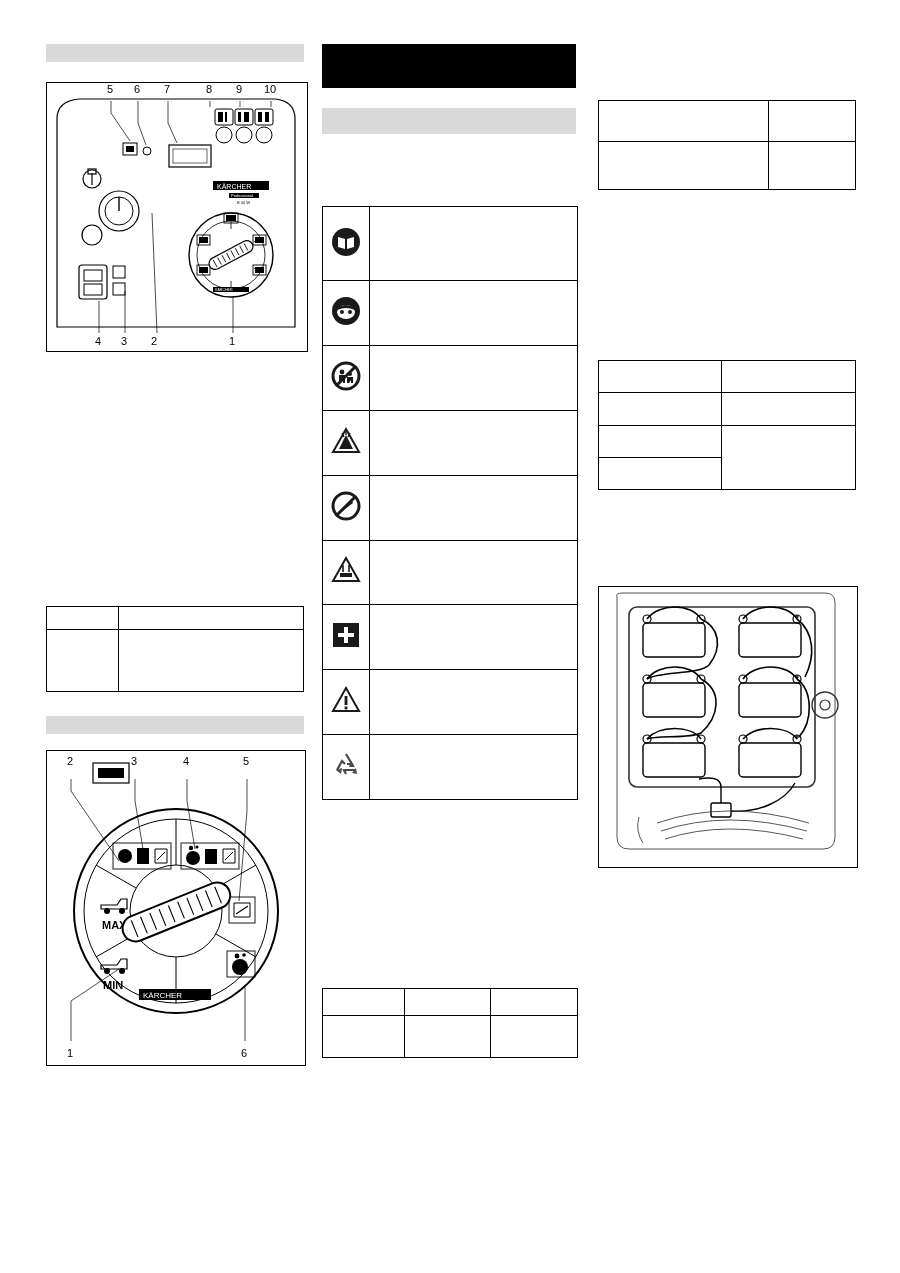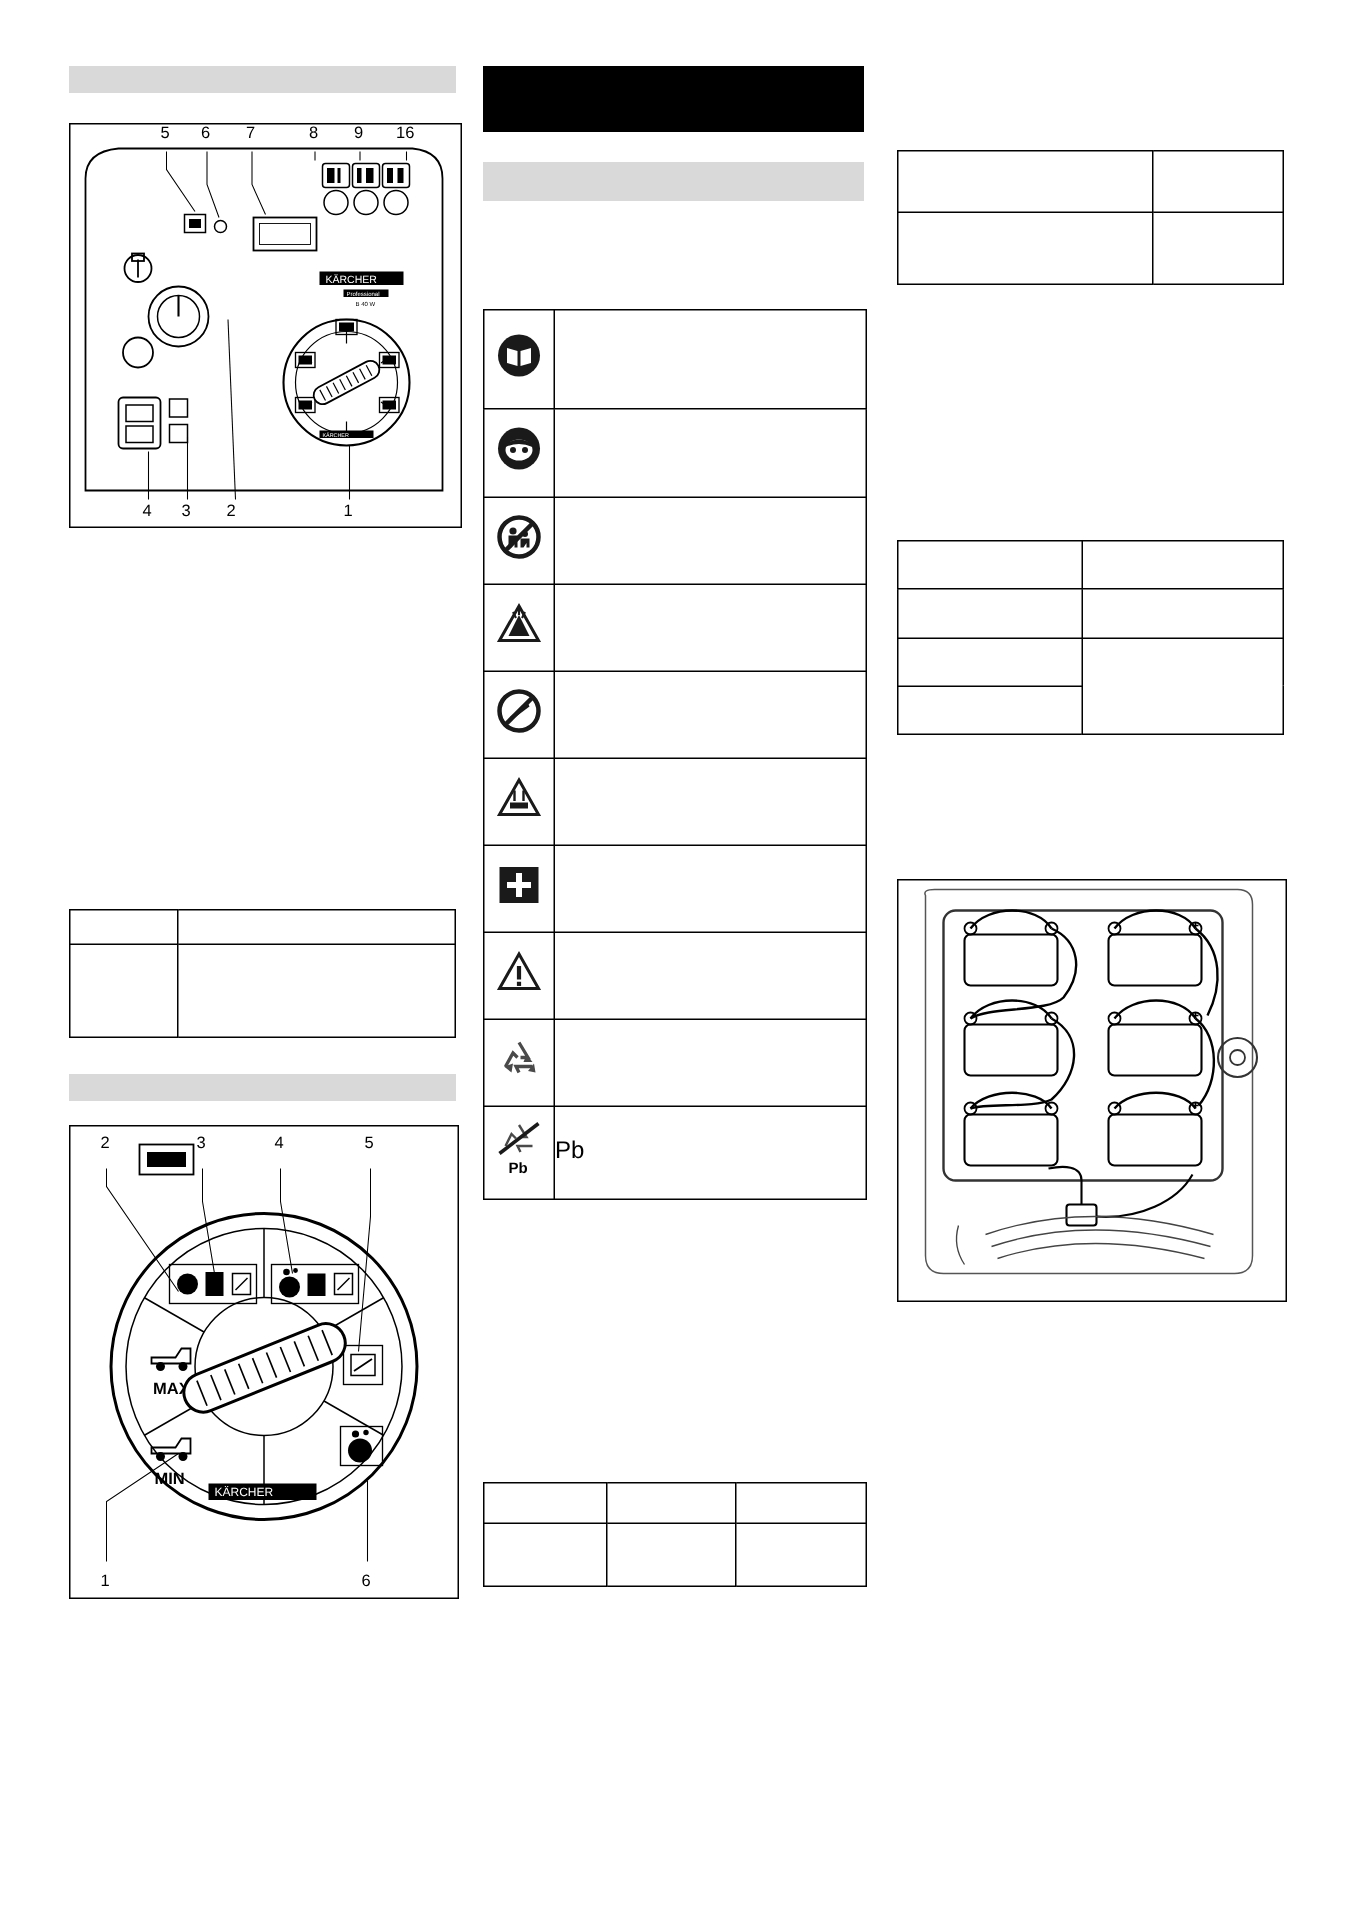--- a/index.html
+++ b/index.html
@@ -229,21 +229,21 @@
         <path d="M105 130 L110 250"></path>
         <path d="M186 214 L186 250"></path>
       </g>
     </svg>
 
     <span class="lbl" style="left:60px;  top:0px;">5</span>
     <span class="lbl" style="left:87px;  top:0px;">6</span>
     <span class="lbl" style="left:117px; top:0px;">7</span>
     <span class="lbl" style="left:159px; top:0px;">8</span>
     <span class="lbl" style="left:189px; top:0px;">9</span>
-    <span class="lbl" style="left:217px; top:0px;">16</span>
+    <span class="lbl" style="left:217px; top:0px;">10</span>
 
     <span class="lbl" style="left:48px;  top:252px;">4</span>
     <span class="lbl" style="left:74px;  top:252px;">3</span>
     <span class="lbl" style="left:104px; top:252px;">2</span>
     <span class="lbl" style="left:182px; top:252px;">1</span>
   </div>
 
   <div class="abs" id="left-table-1">
     <table class="tbl">
       <tbody>
@@ -496,36 +496,20 @@
                 <path d="M20 12 L24 17 L18 17 Z"></path>
                 <path d="M10 24 L5 20 L11 18 Z"></path>
                 <path d="M21 23 L25 18 L26 24 Z"></path>
               </g>
             </svg>
           </span>
         </td>
         <td></td>
       </tr>
 
-      <tr>
-        <td class="iconcell" style="height:58px">
-          <span class="sym" style="height:38px; width:32px;">
-            <svg width="32" height="38" viewBox="0 0 32 38">
-              <g fill="none" stroke="#4a4a4a" stroke-width="1.6">
-                <path d="M16 3 L21 11 L17 11"></path>
-                <path d="M25 17 L15 17 L17 21"></path>
-                <path d="M7 17 L11 9 L14 12"></path>
-              </g>
-              <path d="M3 22 L29 2" stroke="#1a1a1a" stroke-width="2.4"></path>
-              <text x="9" y="35" font-family="Liberation Sans, sans-serif" font-size="10" font-weight="bold" fill="#000">Pb</text>
-            </svg>
-          </span>
-        </td>
-        <td>Pb</td>
-      </tr>
     </tbody>
       </table>
   </div>
 
   <div class="abs" id="mid-bottom-table">
     <table class="tbl">
       <tbody>
           <tr>
         <td style="width:32%; height:26px;"></td>
         <td style="width:34%;"></td>

